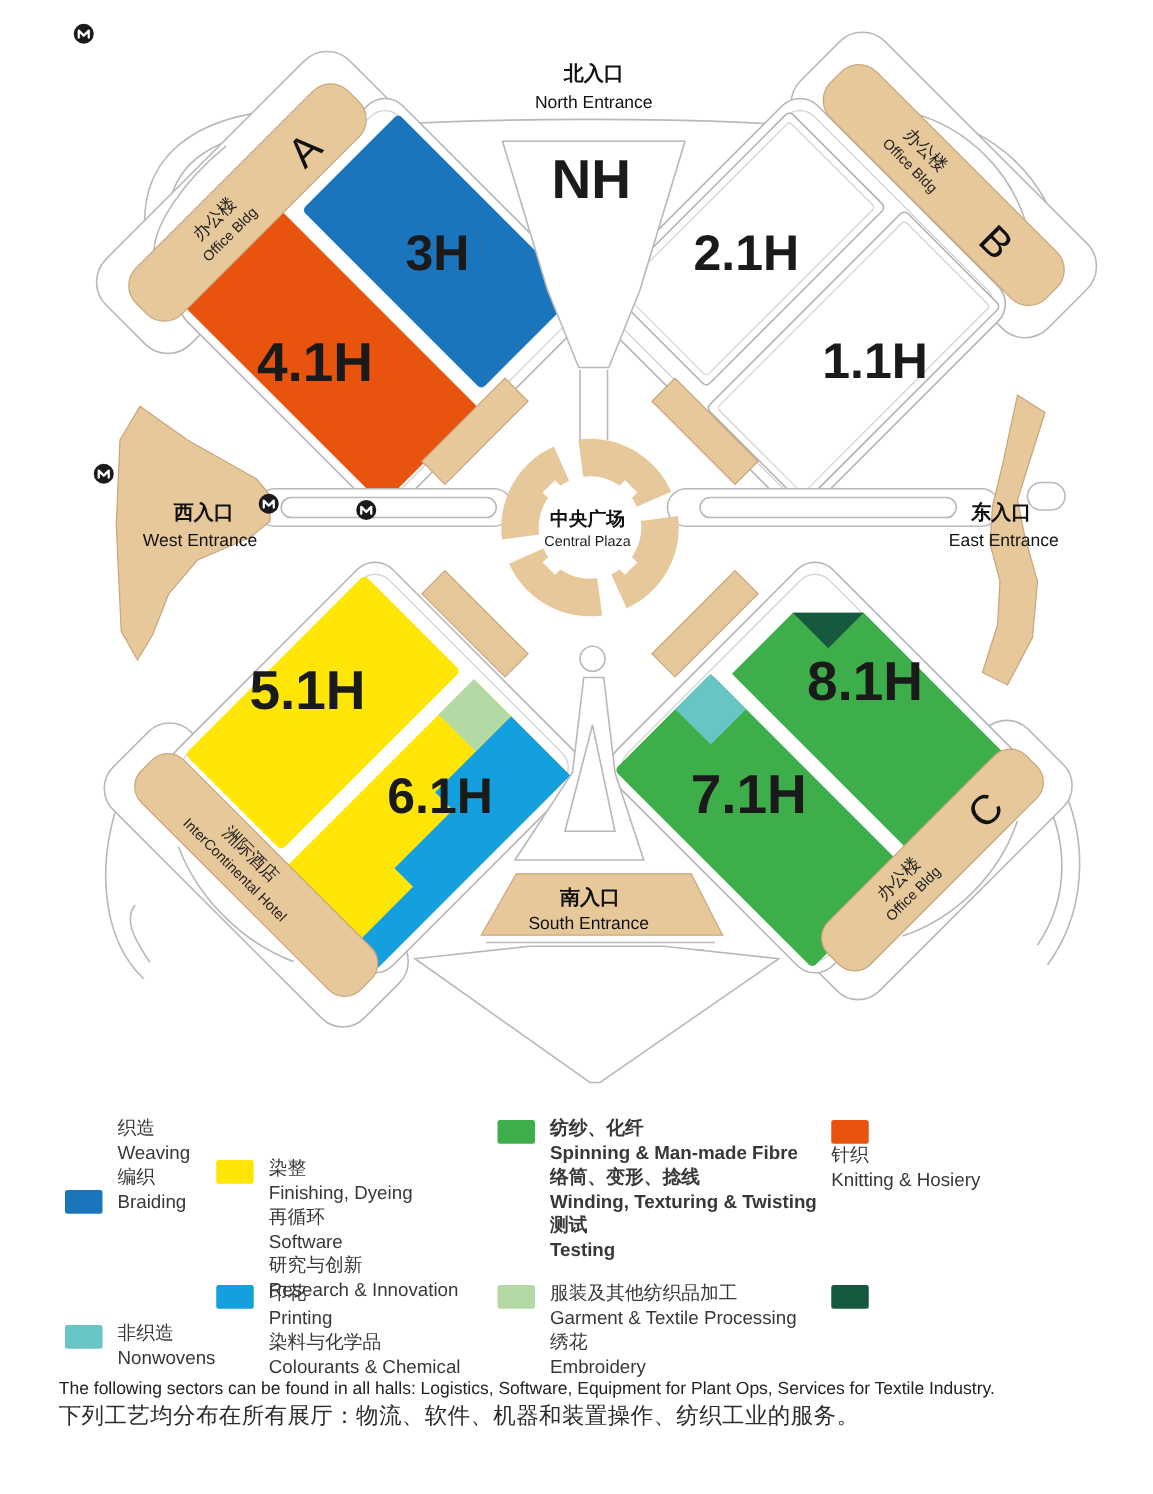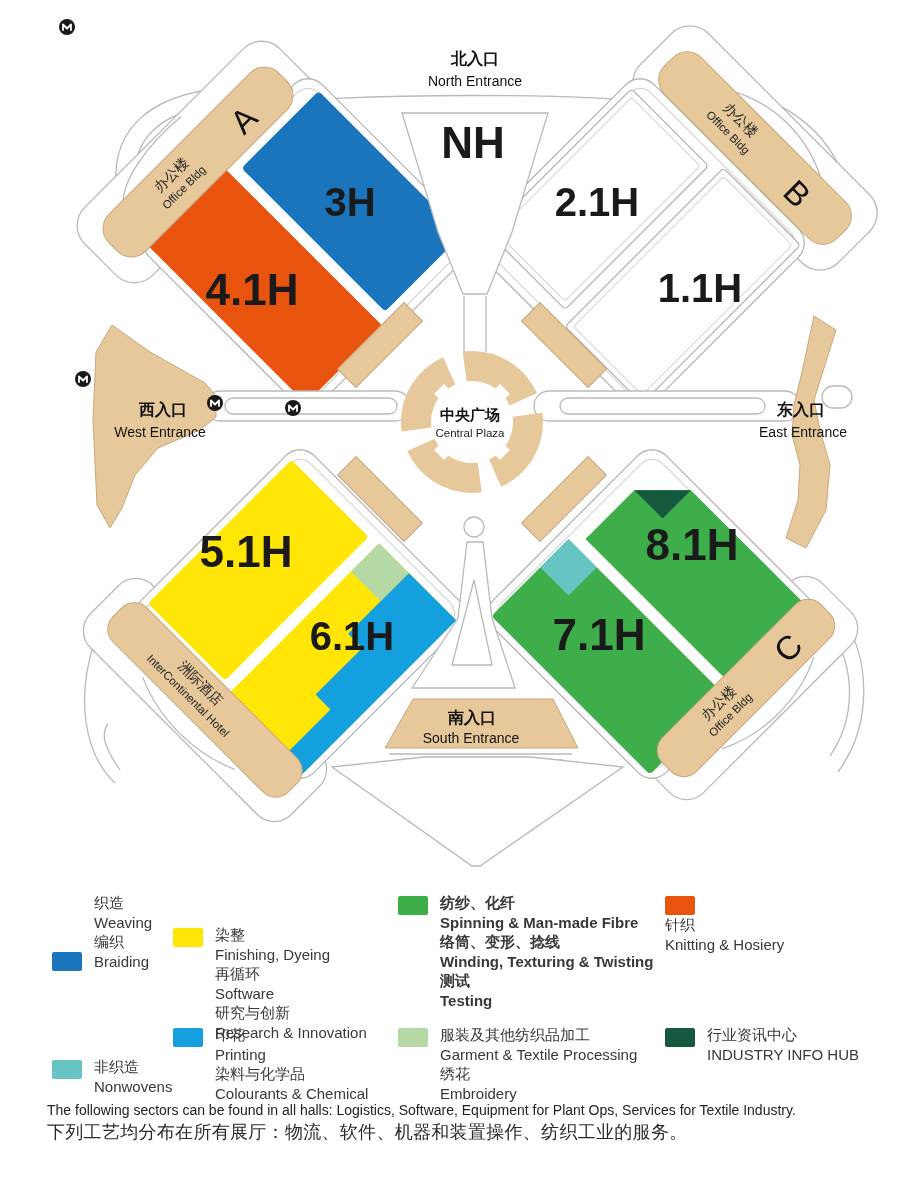--- a/index.html
+++ b/index.html
@@ -277,23 +277,19 @@
       <div class="llines">
         <div class="lline">服装及其他纺织品加工</div>
         <div class="lline">Garment &amp; Textile Processing</div>
         <div class="lline">绣花</div>
         <div class="lline">Embroidery</div>
       </div>
     </div>
 
     <div class="legend-item" style="left:665px;top:1025px;">
       <div class="swatch" style="background: rgb(23, 89, 63);"></div>
-      <div class="llines">
-        <div class="lline">行业资讯中心</div>
-        <div class="lline">INDUSTRY INFO HUB</div>
-      </div>
     </div>
 
     <div class="footnote-zh">下列工艺均分布在所有展厅：物流、软件、机器和装置操作、纺织工业的服务。</div>
     <div class="footnote-en">The following sectors can be found in all halls: Logistics, Software, Equipment for Plant Ops, Services for Textile Industry.</div>
   </div>
 
 </div>
 
 </body></html>

